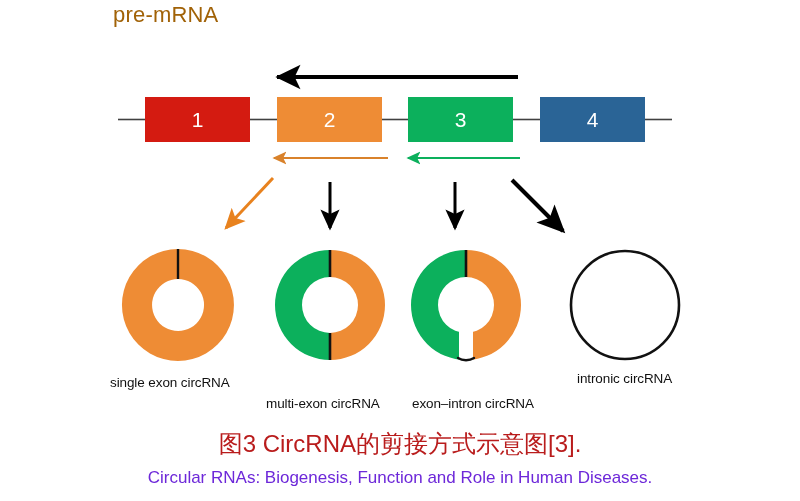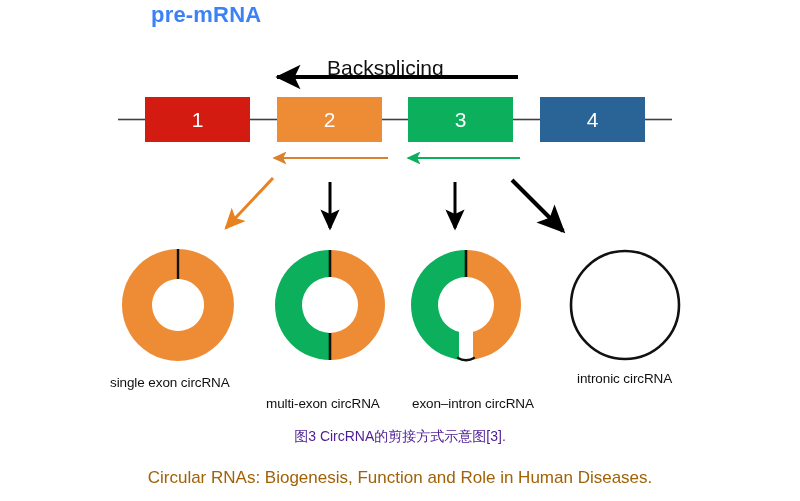--- a/index.html
+++ b/index.html
@@ -22,25 +22,24 @@
     width: 800px;
     height: 501px;
   }
   .abs { position: absolute; }
 
   
   #pre-mrna-title {
     left: 113px;
     top: 2px;
     font-size: 22px;
-    font-weight: 700;
+    font-weight: 400;
     letter-spacing: 0.2px;
-    color: #3b82f6;
+    color: #a16207;
     white-space: nowrap;
-    margin-left: 38px;
   }
 
   
   #backsplicing-label {
     left: 327px;
     top: 56px;
     font-size: 21px;
     font-weight: 400;
     color: #111111;
     white-space: nowrap;
@@ -73,40 +72,39 @@
   }
   #label-single-exon   { left: 110px; top: 375px; }
   #label-multi-exon    { left: 266px; top: 396px; }
   #label-exon-intron   { left: 412px; top: 396px; }
   #label-intronic      { left: 577px; top: 371px; }
 
   
   #caption-cn {
     left: 0; top: 428px; width: 800px;
     text-align: center;
-    font-size: 14px;
-    color: #4c1d95;
+    font-size: 24px;
+    color: #b91c1c;
     font-family: "Liberation Sans", "DejaVu Sans", sans-serif;
   }
   #caption-en {
     left: 0; top: 468px; width: 800px;
     text-align: center;
     font-size: 17px;
-    color: #a16207;
+    color: #6d28d9;
     white-space: nowrap;
   }
 </style>
 </head>
 <body>
 
 <div id="figure-canvas">
 
   <div class="abs" id="pre-mrna-title">pre-mRNA</div>
 
-  <div class="abs" id="backsplicing-label">Backsplicing</div>
 
   <svg class="abs" width="800" height="501" viewBox="0 0 800 501" style="left:0; top:0;">
 
     <defs>
       <marker id="mk-black" markerWidth="7" markerHeight="7" refX="5.6" refY="3.5" orient="auto" markerUnits="strokeWidth">
         <path d="M6,3.5 L0,0.6 L1.4,3.5 L0,6.4 Z" fill="#000000"></path>
       </marker>
       <marker id="mk-black-thin" markerWidth="8" markerHeight="8" refX="6.2" refY="4" orient="auto" markerUnits="strokeWidth">
         <path d="M7,4 L0,0.8 L1.5,4 L0,7.2 Z" fill="#000000"></path>
       </marker>

